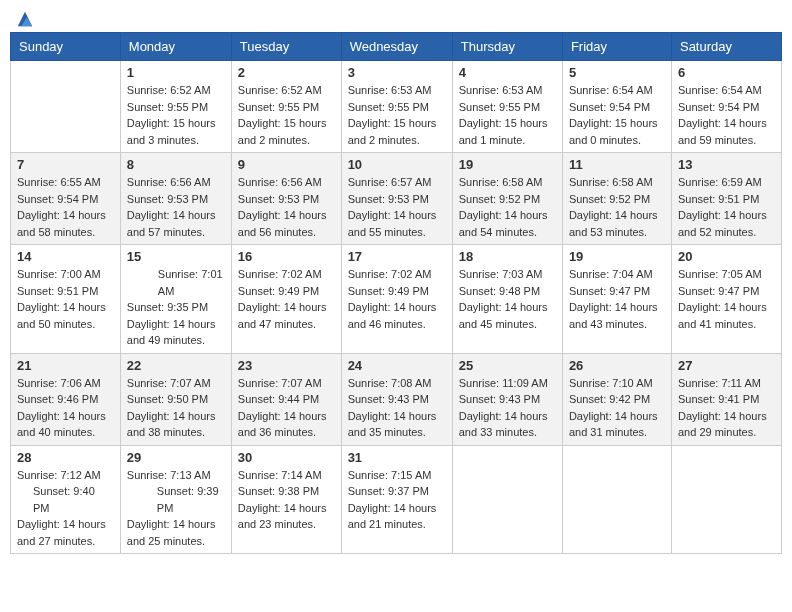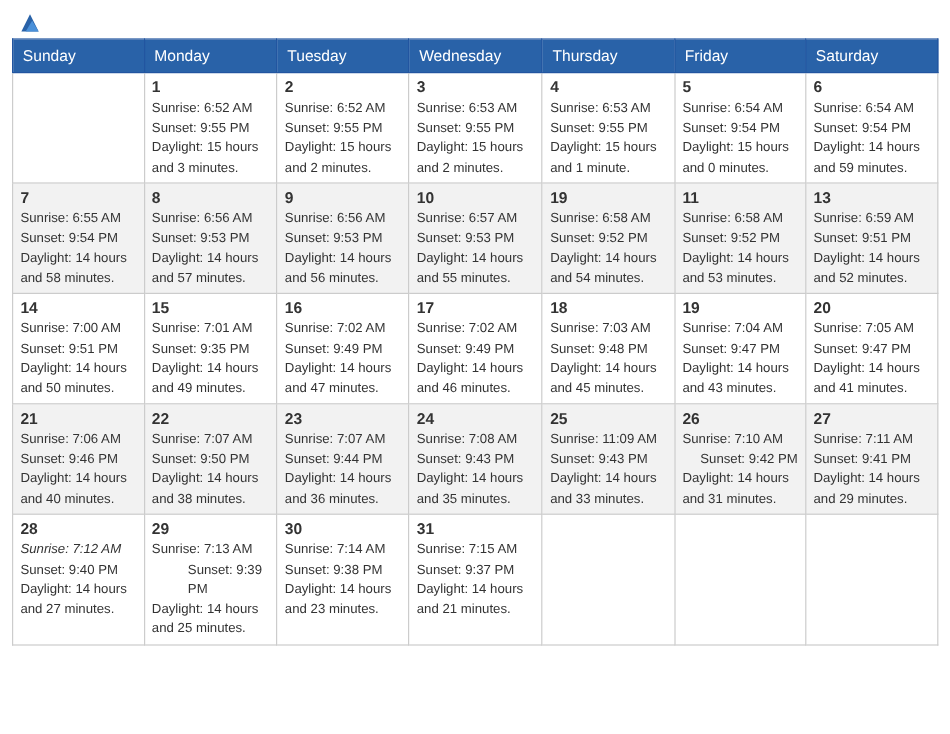--- a/index.html
+++ b/index.html
@@ -220,21 +220,21 @@
       <tr class="row-bg-1">
         <td>
           <span class="day-num">14</span>
           <span style="display: block; line-height: 1.5;">Sunrise: 7:00 AM</span>
           <span style="display: block; line-height: 1.5;">Sunset: 9:51 PM</span>
           <span style="display: block; line-height: 1.5;">Daylight: 14 hours</span>
           <span style="display: block; line-height: 1.5;">and 50 minutes.</span>
         </td>
         <td>
           <span class="day-num">15</span>
-          <span style="display: block; line-height: 1.5;">Sunrise: 7:01 AM</span>
+          <span style="display: block; line-height: 1.5; margin-left: 31px;">Sunrise: 7:01 AM</span>
           <span style="display: block; line-height: 1.5;">Sunset: 9:35 PM</span>
           <span style="display: block; line-height: 1.5;">Daylight: 14 hours</span>
           <span style="display: block; line-height: 1.5;">and 49 minutes.</span>
         </td>
         <td>
           <span class="day-num">16</span>
           <span style="display: block; line-height: 1.5;">Sunrise: 7:02 AM</span>
           <span style="display: block; line-height: 1.5;">Sunset: 9:49 PM</span>
           <span style="display: block; line-height: 1.5;">Daylight: 14 hours</span>
           <span style="display: block; line-height: 1.5;">and 47 minutes.</span>
@@ -300,37 +300,37 @@
         <td>
           <span class="day-num">25</span>
           <span style="display: block; line-height: 1.5;">Sunrise: 11:09 AM</span>
           <span style="display: block; line-height: 1.5;">Sunset: 9:43 PM</span>
           <span style="display: block; line-height: 1.5;">Daylight: 14 hours</span>
           <span style="display: block; line-height: 1.5;">and 33 minutes.</span>
         </td>
         <td>
           <span class="day-num">26</span>
           <span style="display: block; line-height: 1.5;">Sunrise: 7:10 AM</span>
-          <span style="display: block; line-height: 1.5; text-align: right;">Sunset: 9:42 PM</span>
+          <span style="display: block; line-height: 1.5;">Sunset: 9:42 PM</span>
           <span style="display: block; line-height: 1.5;">Daylight: 14 hours</span>
           <span style="display: block; line-height: 1.5;">and 31 minutes.</span>
         </td>
         <td>
           <span class="day-num">27</span>
           <span style="display: block; line-height: 1.5;">Sunrise: 7:11 AM</span>
           <span style="display: block; line-height: 1.5;">Sunset: 9:41 PM</span>
           <span style="display: block; line-height: 1.5;">Daylight: 14 hours</span>
           <span style="display: block; line-height: 1.5;">and 29 minutes.</span>
         </td>
       </tr>
       <tr class="row-bg-1">
         <td>
           <span class="day-num">28</span>
-          <span style="display: block; line-height: 1.5; font-style: italic;">Sunrise: 7:12 AM</span>
-          <span style="display: block; line-height: 1.5;">Sunset: 9:40 PM</span>
+          <span style="display: block; line-height: 1.5;">Sunrise: 7:12 AM</span>
+          <span style="display: block; line-height: 1.5; margin-left: 16px;">Sunset: 9:40 PM</span>
           <span style="display: block; line-height: 1.5;">Daylight: 14 hours</span>
           <span style="display: block; line-height: 1.5;">and 27 minutes.</span>
         </td>
         <td>
           <span class="day-num">29</span>
           <span style="display: block; line-height: 1.5;">Sunrise: 7:13 AM</span>
           <span style="display: block; line-height: 1.5; margin-left: 30px;">Sunset: 9:39 PM</span>
           <span style="display: block; line-height: 1.5;">Daylight: 14 hours</span>
           <span style="display: block; line-height: 1.5;">and 25 minutes.</span>
         </td>

